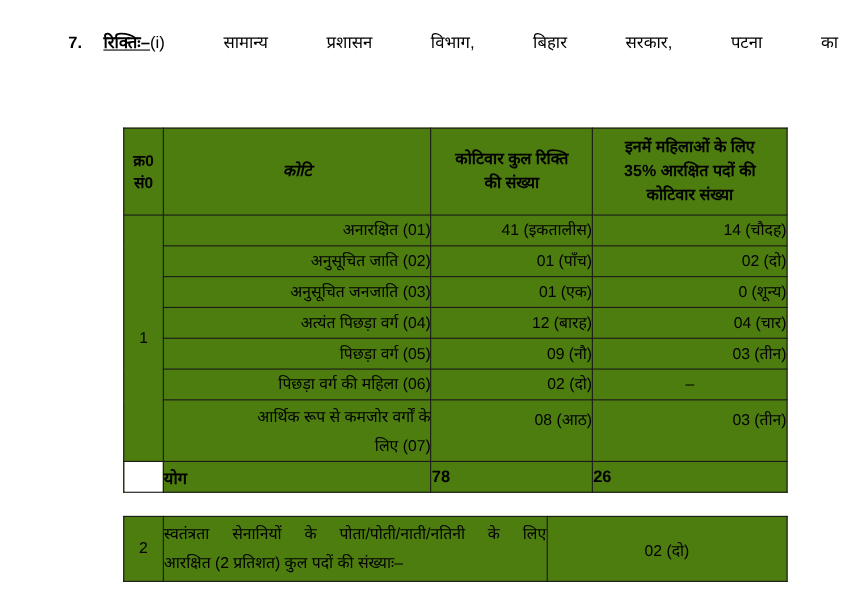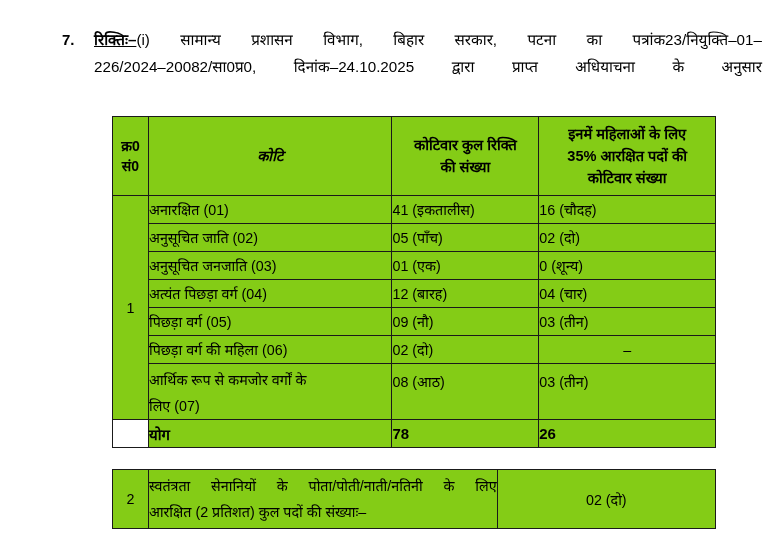--- a/index.html
+++ b/index.html
@@ -55,21 +55,21 @@
   }
   .roman {
     font-weight: normal;
   }
 
   
   .tbl {
     position: absolute;
     border-collapse: collapse;
     font-family: "Liberation Sans", "DejaVu Sans", sans-serif;
-    background: #84cc16;
+    background: #4d7c0f;
     padding-left: 40px;
   }
   .tbl td, .tbl th {
     border: 1.6px solid #1a1a1a;
     padding: 0;
     vertical-align: middle;
     font-weight: normal;
     font-size: 14.3px;
   }
 
@@ -105,26 +105,26 @@
   #vacancy-table tbody td {
     height: 27px;
   }
   .cell-sno {
     text-align: center;
     font-weight: bold;
     font-size: 14px;
     font-family: "Liberation Sans", "DejaVu Sans", sans-serif;
   }
   .cell-cat {
-    text-align: left;
+    text-align: right;
     padding: 2px 0 2px 8px;
     line-height: 26px;
   }
   .cell-num {
-    text-align: left;
+    text-align: right;
     padding: 2px 0 2px 18px;
     line-height: 26px;
   }
   .cell-num.centered {
     text-align: center;
     padding-left: 0;
   }
   .cell-cat.two-line {
     height: 54px;
     vertical-align: top;
@@ -186,30 +186,20 @@
   <div class="para-body">
     <span class="para-line justify">
       <span><span class="lead-label">रिक्तिः–</span><span class="roman">(i)</span></span>
       <span>सामान्य</span>
       <span>प्रशासन</span>
       <span>विभाग,</span>
       <span>बिहार</span>
       <span>सरकार,</span>
       <span>पटना</span>
       <span>का</span>
-      <span>पत्रांक23/नियुक्ति–01–</span>
-    </span>
-    <span class="para-line justify">
-      <span>226/2024–20082/सा0प्र0,</span>
-      <span>दिनांक–24.10.2025</span>
-      <span>द्वारा</span>
-      <span>प्राप्त</span>
-      <span>अधियाचना</span>
-      <span>के</span>
-      <span>अनुसार</span>
     </span>
   </div>
 </div>
 
 <table class="tbl" id="vacancy-table">
   <colgroup>
     <col class="c-sno">
       <col class="c-cat">
       <col class="c-total">
       <col class="c-women">
@@ -230,25 +220,25 @@
         <div>35% आरक्षित पदों की</div>
         <div>कोटिवार संख्या</div>
       </th>
     </tr>
   </thead>
   <tbody>
     <tr>
       <td class="cell-sno" rowspan="7">1</td>
       <td class="cell-cat">अनारक्षित (01)</td>
       <td class="cell-num">41 (इकतालीस)</td>
-      <td class="cell-num">16 (चौदह)</td>
+      <td class="cell-num">14 (चौदह)</td>
     </tr>
     <tr>
       <td class="cell-cat">अनुसूचित जाति (02)</td>
-      <td class="cell-num">05 (पाँच)</td>
+      <td class="cell-num">01 (पाँच)</td>
       <td class="cell-num">02 (दो)</td>
     </tr>
     <tr>
       <td class="cell-cat">अनुसूचित जनजाति (03)</td>
       <td class="cell-num">01 (एक)</td>
       <td class="cell-num">0   (शून्य)</td>
     </tr>
     <tr>
       <td class="cell-cat">अत्यंत पिछड़ा वर्ग (04)</td>
       <td class="cell-num">12 (बारह)</td>

